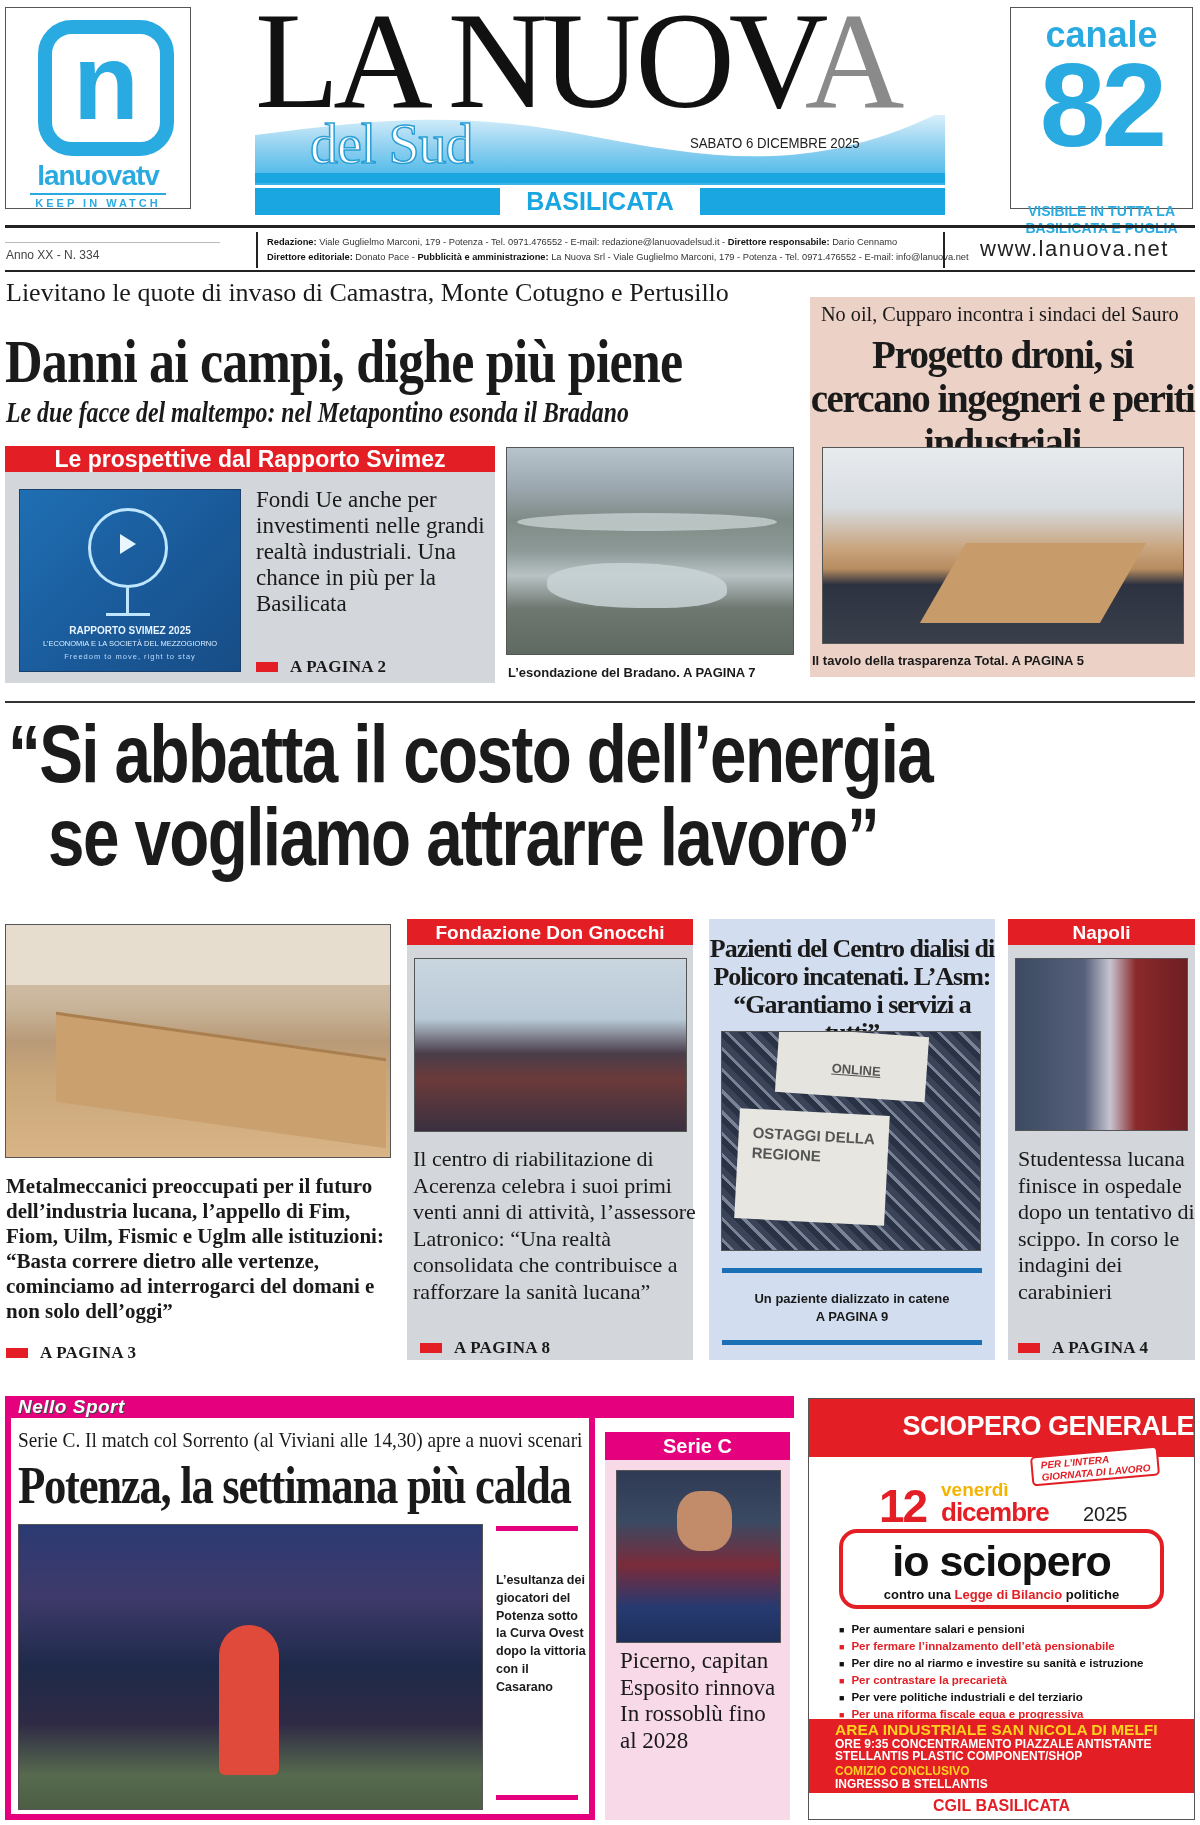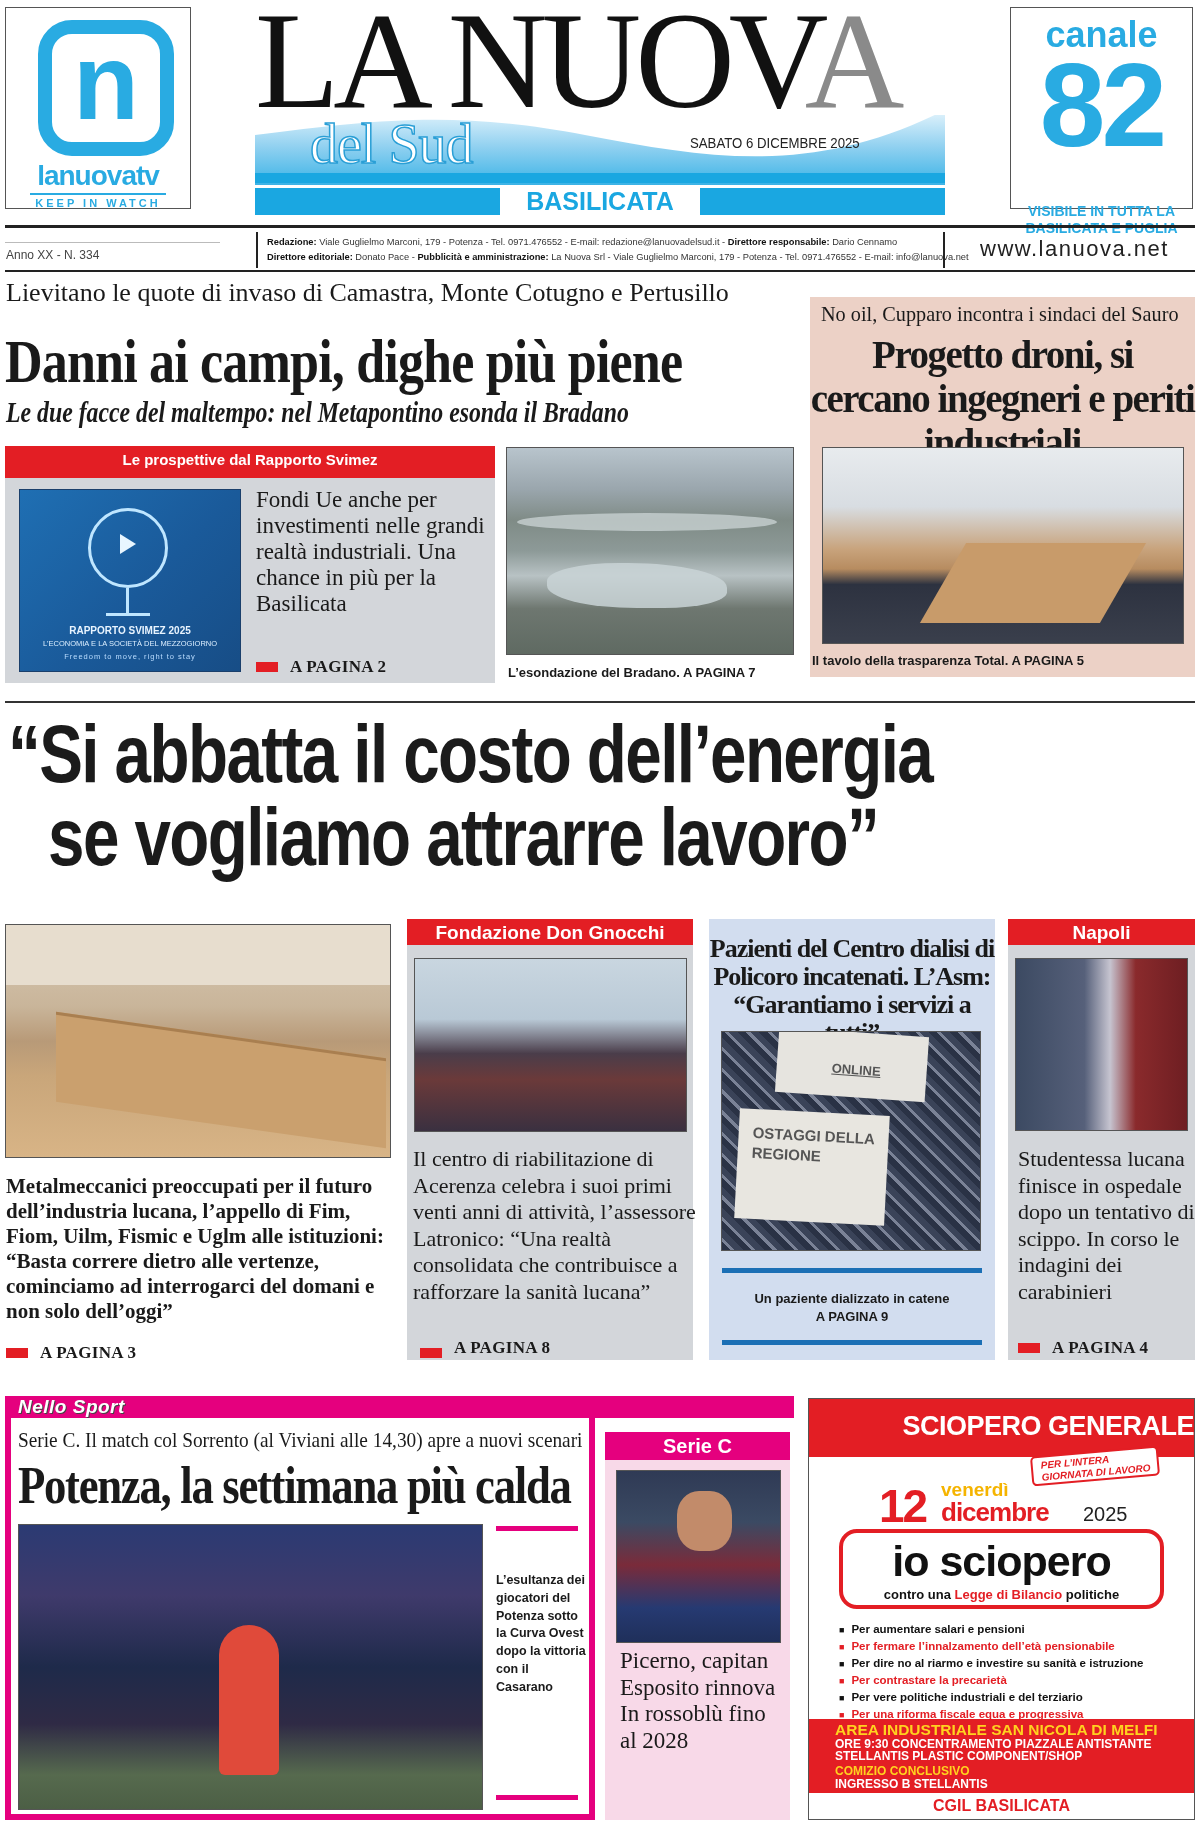--- a/index.html
+++ b/index.html
@@ -41,21 +41,21 @@
   #imprint b { color: #111; }
   #website { left: 980px; top: 236px; font-family: "Liberation Sans", sans-serif; font-size: 22px; letter-spacing: 1.5px; color: #222; }
   #rule-top2 { left: 5px; top: 270px; width: 1190px; height: 2px; background: #222; }
 
   
   #top-kicker { left: 6px; top: 278px; font-size: 26px; white-space: nowrap; }
   #top-headline { left: 5px; top: 326px; font-size: 62px; font-weight: bold; white-space: nowrap; letter-spacing: -1px; }
   #top-subhead { left: 6px; top: 396px; font-size: 29px; font-weight: bold; font-style: italic; white-space: nowrap; }
 
   #svimez-box { left: 5px; top: 446px; width: 490px; height: 237px; background: #d3d6da; }
-  #svimez-bar { position: absolute; left: 0; top: 0; width: 100%; height: 32px; font-size: 15px; line-height: 27px; }
+  #svimez-bar { position: absolute; left: 0; top: 0; width: 100%; height: 26px; font-size: 23px; line-height: 27px; }
   #svimez-img { left: 19px; top: 489px; width: 222px; height: 183px; background: linear-gradient(135deg, #1f6fb3 0%, #1a5a9a 55%, #174d86 100%); border: 1px solid #1a3f6b; }
   #svimez-img .globe { position: absolute; left: 68px; top: 18px; width: 80px; height: 80px; border: 3px solid #bfe6ff; border-radius: 50%; }
   #svimez-img .stand { position: absolute; left: 106px; top: 98px; width: 3px; height: 26px; background: #bfe6ff; }
   #svimez-img .base { position: absolute; left: 86px; top: 123px; width: 44px; height: 3px; background: #bfe6ff; }
   #svimez-img .play { position: absolute; left: 100px; top: 44px; width: 0; height: 0; border-left: 16px solid #e8f6ff; border-top: 10px solid transparent; border-bottom: 10px solid transparent; }
   #svimez-img .cap1 { position: absolute; left: 0; width: 100%; top: 135px; text-align: center; color: #e8f4ff; font-family: "Liberation Sans", sans-serif; font-weight: bold; font-size: 10px; }
   #svimez-img .cap2 { position: absolute; left: 0; width: 100%; top: 149px; text-align: center; color: #dbeeff; font-family: "Liberation Sans", sans-serif; font-size: 7.5px; }
   #svimez-img .cap3 { position: absolute; left: 0; width: 100%; top: 162px; text-align: center; color: #b9dcff; font-family: "Liberation Sans", sans-serif; font-size: 7.5px; letter-spacing: 1px; }
   #svimez-text { left: 256px; top: 487px; width: 232px; font-size: 23px; line-height: 26px; }
 
@@ -245,21 +245,21 @@
 <div class="pagref" style="left:6px; top:1343px;">
   <span class="sq"></span>
   <span>A PAGINA 3</span>
 </div>
 
 <div id="gnocchi-box" class="abs">
   <div id="gnocchi-bar" class="redbar">Fondazione Don Gnocchi</div>
 </div>
 <div id="gnocchi-img" class="photo"></div>
 <div id="gnocchi-text" class="abs">Il centro di riabilitazione di Acerenza celebra i suoi primi venti anni di attività, l’assessore Latronico: “Una realtà consolidata che contribuisce a rafforzare la sanità lucana”</div>
-<div class="pagref" style="left:420px; top:1338px;align-items:flex-end;">
+<div class="pagref" style="left:420px; top:1338px;">
   <span class="sq"></span>
   <span>A PAGINA 8</span>
 </div>
 
 <div id="dialisi-box" class="abs"></div>
 <div id="dialisi-headline" class="abs">Pazienti del Centro dialisi di Policoro incatenati. L’Asm: “Garantiamo i servizi a tutti”</div>
 <div id="dialisi-img" class="photo">
   <div class="card1">
       <span>ONLINE</span>
     </div>
@@ -317,19 +317,19 @@
   <ul id="strike-reasons">
     <li class="k">Per aumentare salari e pensioni</li>
     <li class="r">Per fermare l’innalzamento dell’età pensionabile</li>
     <li class="k">Per dire no al riarmo e investire su sanità e istruzione</li>
     <li class="r">Per contrastare la precarietà</li>
     <li class="k">Per vere politiche industriali e del terziario</li>
     <li class="r">Per una riforma fiscale equa e progressiva</li>
   </ul>
   <div id="strike-loc">
     <div class="yl">AREA INDUSTRIALE SAN NICOLA DI MELFI</div>
-    <div class="wh">ORE 9:30 CONCENTRAMENTO PIAZZALE ANTISTANTE</div>
+    <div class="wh">ORE 9:35 CONCENTRAMENTO PIAZZALE ANTISTANTE</div>
     <div class="wh">STELLANTIS PLASTIC COMPONENT/SHOP</div>
     <div class="ys">COMIZIO CONCLUSIVO</div>
     <div class="wh">INGRESSO B STELLANTIS</div>
   </div>
   <div id="strike-org">CGIL BASILICATA</div>
 </div>
 
 </body></html>

